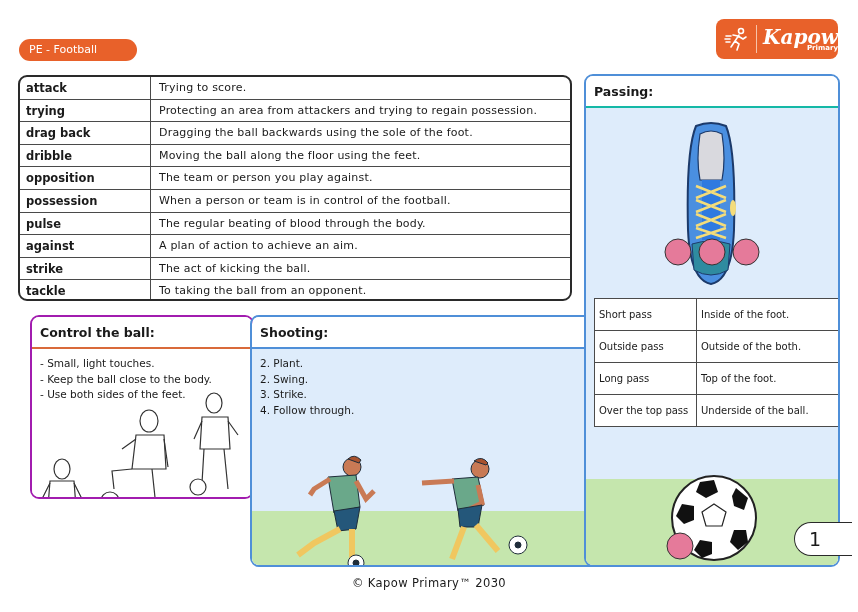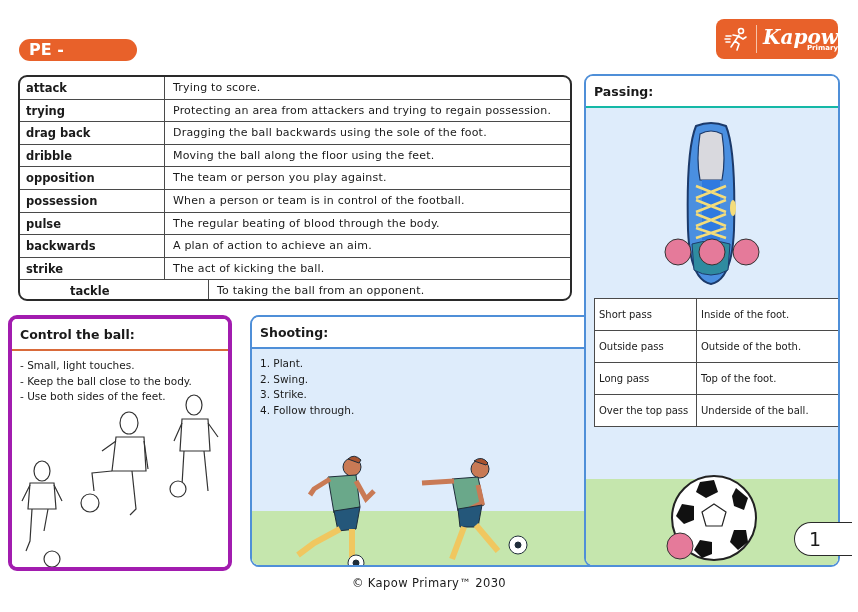--- a/index.html
+++ b/index.html
@@ -2,53 +2,53 @@
 <html><head>
 <meta charset="utf-8">
 <style>
   * { box-sizing: border-box; margin: 0; padding: 0; }
   html, body { width: 858px; height: 612px; background: #ffffff; overflow: hidden; }
   body { position: relative; font-family: "DejaVu Sans", sans-serif; color: #1a1a1a; }
 
   .title-pill {
     position: absolute; left: 19px; top: 39px; height: 22px; width: 118px;
     background: #e8612a; color: #fff; border-radius: 11px;
-    font-weight: bold; font-size: 16px; line-height: 22px; padding-left: 10px;
+    font-weight: normal; font-size: 11px; line-height: 22px; padding-left: 10px;
   }
   .logo {
     position: absolute; left: 716px; top: 19px; width: 122px; height: 40px;
     background: #e8612a; border-radius: 8px; color: #fff;
     display: flex; align-items: center; justify-content: flex-end;
   }
   .logo .runner { width: 38px; height: 40px; display: flex; align-items: center; justify-content: center; }
   .logo .divider { width: 1px; height: 28px; background: #f7c3a9; }
   .logo .brand { padding-left: 6px; line-height: 1; }
   .logo .brand .k { font-family: "DejaVu Serif", serif; font-style: italic; font-weight: bold; font-size: 20px; display: block; }
   .logo .brand .p { font-size: 7px; font-weight: bold; display: block; text-align: right; margin-top: -2px; }
 
   
   .glossary {
     position: absolute; left: 18px; top: 75px; width: 554px; height: 226px;
     border: 2px solid #2a2a2a; border-radius: 9px; overflow: hidden;
   }
   .glossary .row { display: flex; height: 22.6px; border-bottom: 1px solid #4a4a4a; }
-  .glossary .row:last-child { border-bottom: none; padding-left: 44px; }
+  .glossary .row:last-child { border-bottom: none; }
   .glossary .term {
-    width: 145px; border-right: 1px solid #4a4a4a; font-weight: bold;
+    width: 131px; border-right: 1px solid #4a4a4a; font-weight: bold;
     font-size: 11.5px; line-height: 22px; padding-left: 6px;
   }
   .glossary .def { flex: 1; font-size: 11px; line-height: 22px; padding-left: 8px; letter-spacing: 0.2px; }
 
   
   .panel { position: absolute; border-radius: 9px; overflow: hidden; }
   .panel .ph {
     height: 32px; background: #fff; font-weight: bold; font-size: 12.5px;
     line-height: 32px; padding-left: 8px;
   }
-  .p-control { left: 8px; top: 315px; width: 224px; height: 256px; border: 4px solid #a21caf; }
+  .p-control { left: 30px; top: 315px; width: 224px; height: 184px; border: 2px solid #a21caf; }
   .p-control .ph { border-bottom: 2px solid #d96a3a; }
   .p-control .body { background: #fff; height: 220px; position: relative; }
   .p-shoot { left: 250px; top: 315px; width: 353px; height: 252px; border: 2px solid #4f8fd8; }
   .p-shoot .ph { border-bottom: 2px solid #4f8fd8; }
   .p-shoot .body { background: #deecfb; height: 220px; position: relative; }
   .p-pass { left: 584px; top: 74px; width: 256px; height: 493px; border: 2px solid #4f8fd8; }
   .p-pass .ph { border-bottom: 2px solid #14b8a6; }
   .p-pass .body { background: #deecfb; height: 461px; position: relative; }
 
   .list { list-style: none; font-size: 10.5px; line-height: 15.5px; padding: 7px 0 0 8px; position: relative; z-index: 2; }
@@ -112,21 +112,21 @@
     </div>
   <div class="row">
       <div class="term">possession</div>
       <div class="def">When a person or team is in control of the football.</div>
     </div>
   <div class="row">
       <div class="term">pulse</div>
       <div class="def">The regular beating of blood through the body.</div>
     </div>
   <div class="row">
-      <div class="term">backwards</div>
+      <div class="term">against</div>
       <div class="def">A plan of action to achieve an aim.</div>
     </div>
   <div class="row">
       <div class="term">strike</div>
       <div class="def">The act of kicking the ball.</div>
     </div>
   <div class="row">
       <div class="term">tackle</div>
       <div class="def">To taking the ball from an opponent.</div>
     </div>
@@ -161,21 +161,21 @@
       <circle cx="166" cy="98" r="8"></circle>
     </svg>
   </div>
 </div>
 
 <div class="panel p-shoot">
   <div class="ph">Shooting:</div>
   <div class="body">
     <div class="grass" style="height:58px"></div>
     <ul class="list">
-      <li>1.  Plant.</li>
+      <li>2.  Plant.</li>
       <li>2.  Swing.</li>
       <li>3.  Strike.</li>
       <li>4.  Follow through.</li>
     </ul>
     <svg style="position:absolute;left:0;top:98px" width="320" height="122" viewBox="0 0 320 122" stroke="#1f2d3a" stroke-width="1">
 
       <circle cx="100" cy="20" r="9" fill="#c97a55"></circle>
       <path d="M96 12 Q102 6 109 13 L107 16 Z" fill="#a8522e"></path>
       <path d="M76 30 L104 28 L108 60 L82 66 Z" fill="#6aa88a"></path>
       <path d="M78 32 L62 42 L58 48" fill="none" stroke="#c97a55" stroke-width="5"></path>

